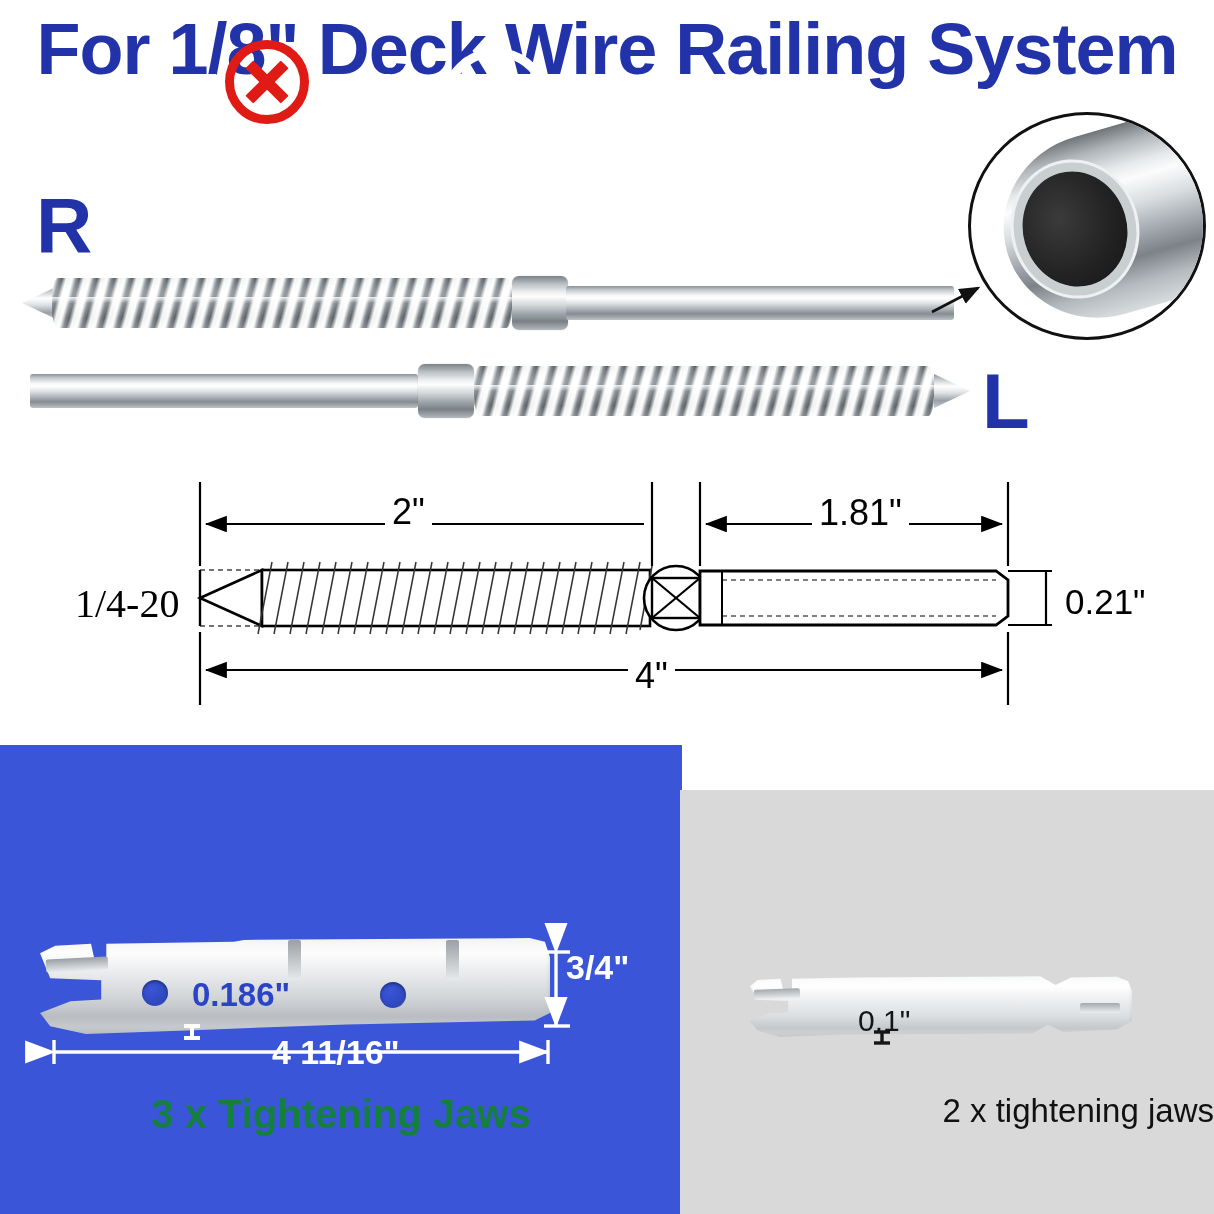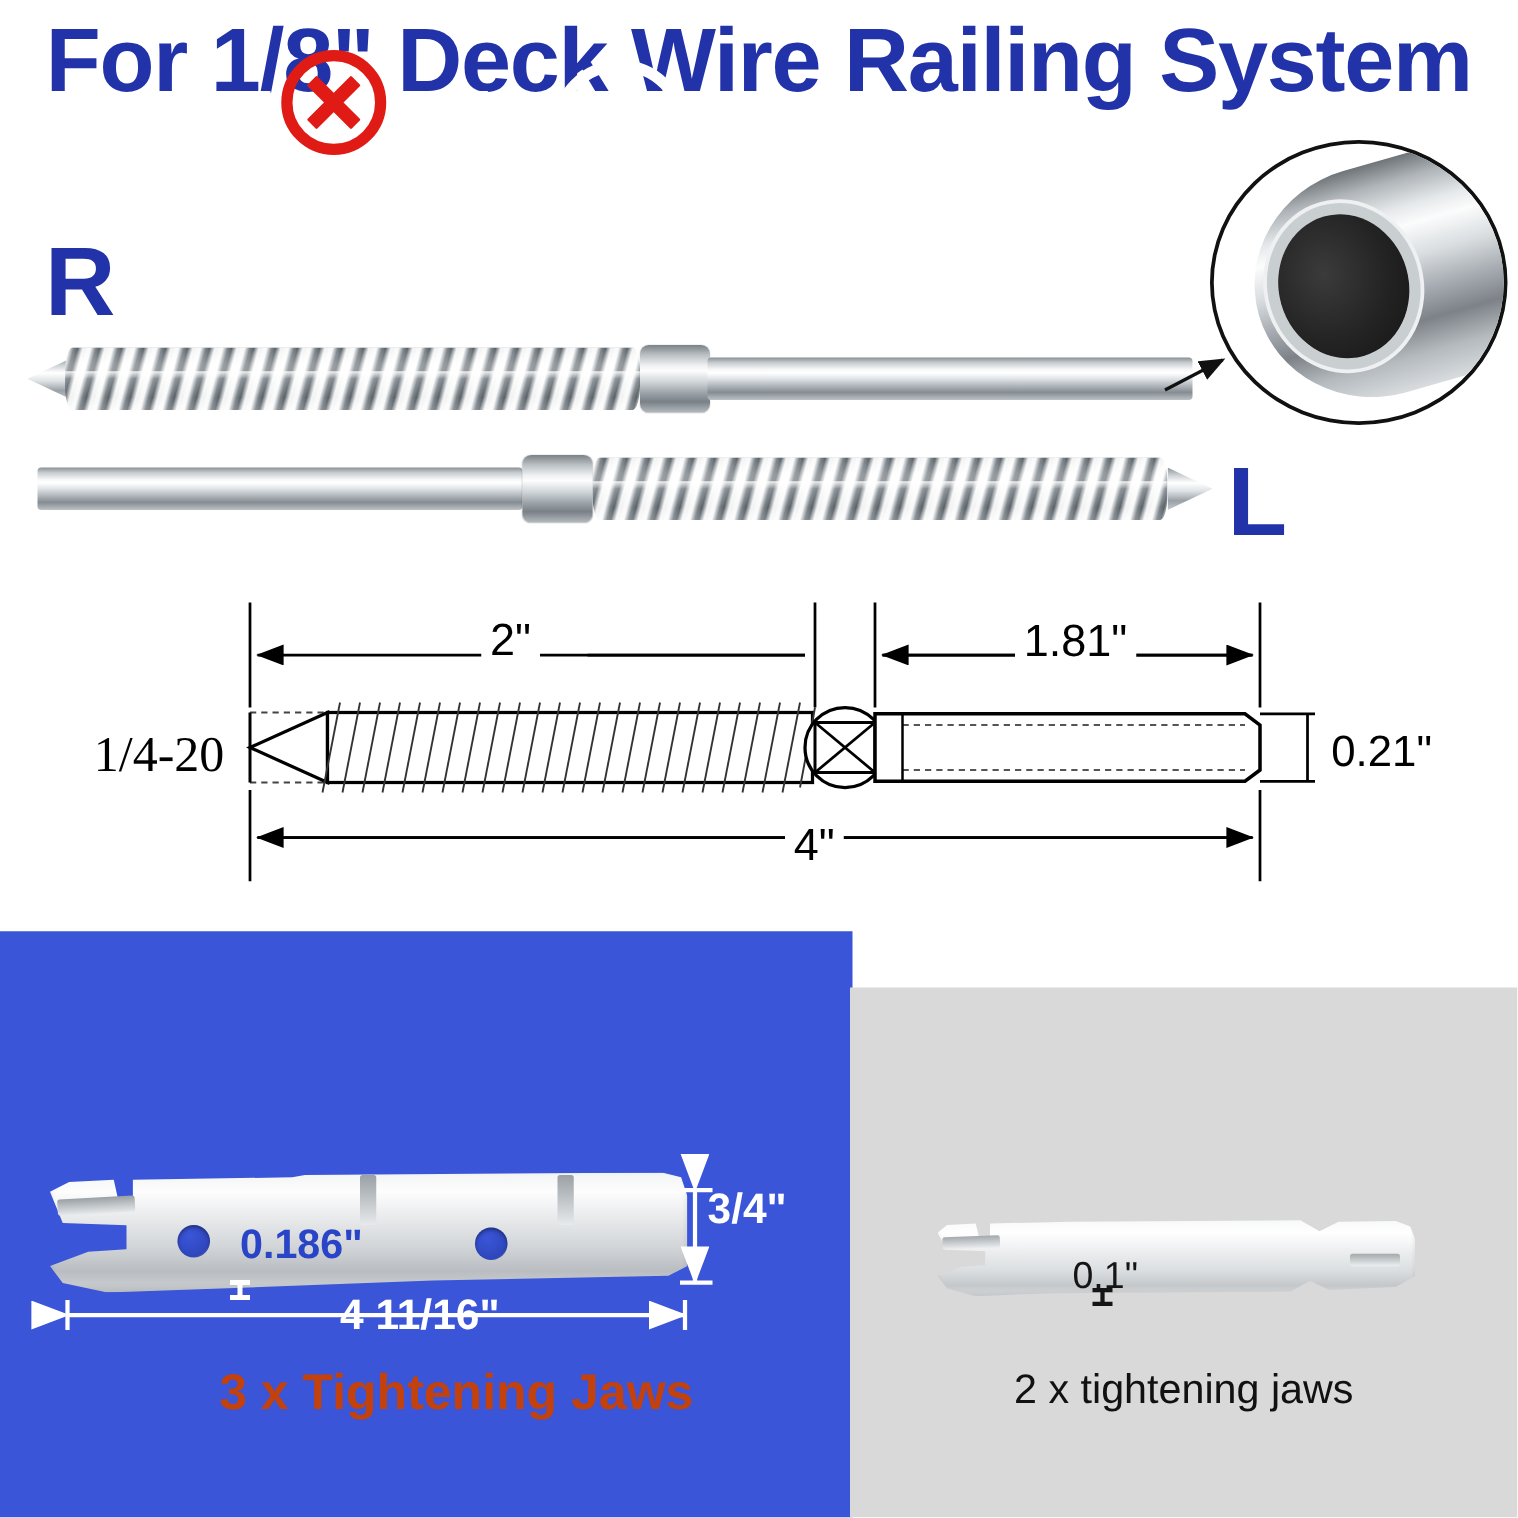--- a/index.html
+++ b/index.html
@@ -264,26 +264,25 @@
     line-height: 1;
   }
   #lbl-34   { left: 566px; top: 950px; }
   #lbl-41116{ left: 272px; top: 1035px; }
 
   #blue-caption {
     position: absolute;
     left: 0; top: 1088px;
     width: 682px;
     text-align: center;
-    color: #c2410c;
+    color: #15803d;
     font-size: 40px;
     font-weight: bold;
     line-height: 1.33;
     font-family: "Liberation Sans", sans-serif;
-    padding-left: 24px;
   }
 
   
   #gray-panel {
     position: absolute;
     left: 680px;
     top: 790px;
     width: 534px;
     height: 424px;
     background: #d9d9d9;
@@ -357,21 +356,21 @@
     left: 858px; top: 1006px;
     color: #151515;
     font-size: 30px;
     font-family: "Liberation Sans", sans-serif;
     line-height: 1;
   }
   #gray-caption {
     position: absolute;
     left: 680px; top: 1090px;
     width: 534px;
-    text-align: center;
+    text-align: right;
     color: #111111;
     font-size: 33px;
     font-family: "Liberation Sans", sans-serif;
     line-height: 1.3;
   }
 
   svg { display: block; overflow: visible; }
 </style>
 </head>
 <body>

